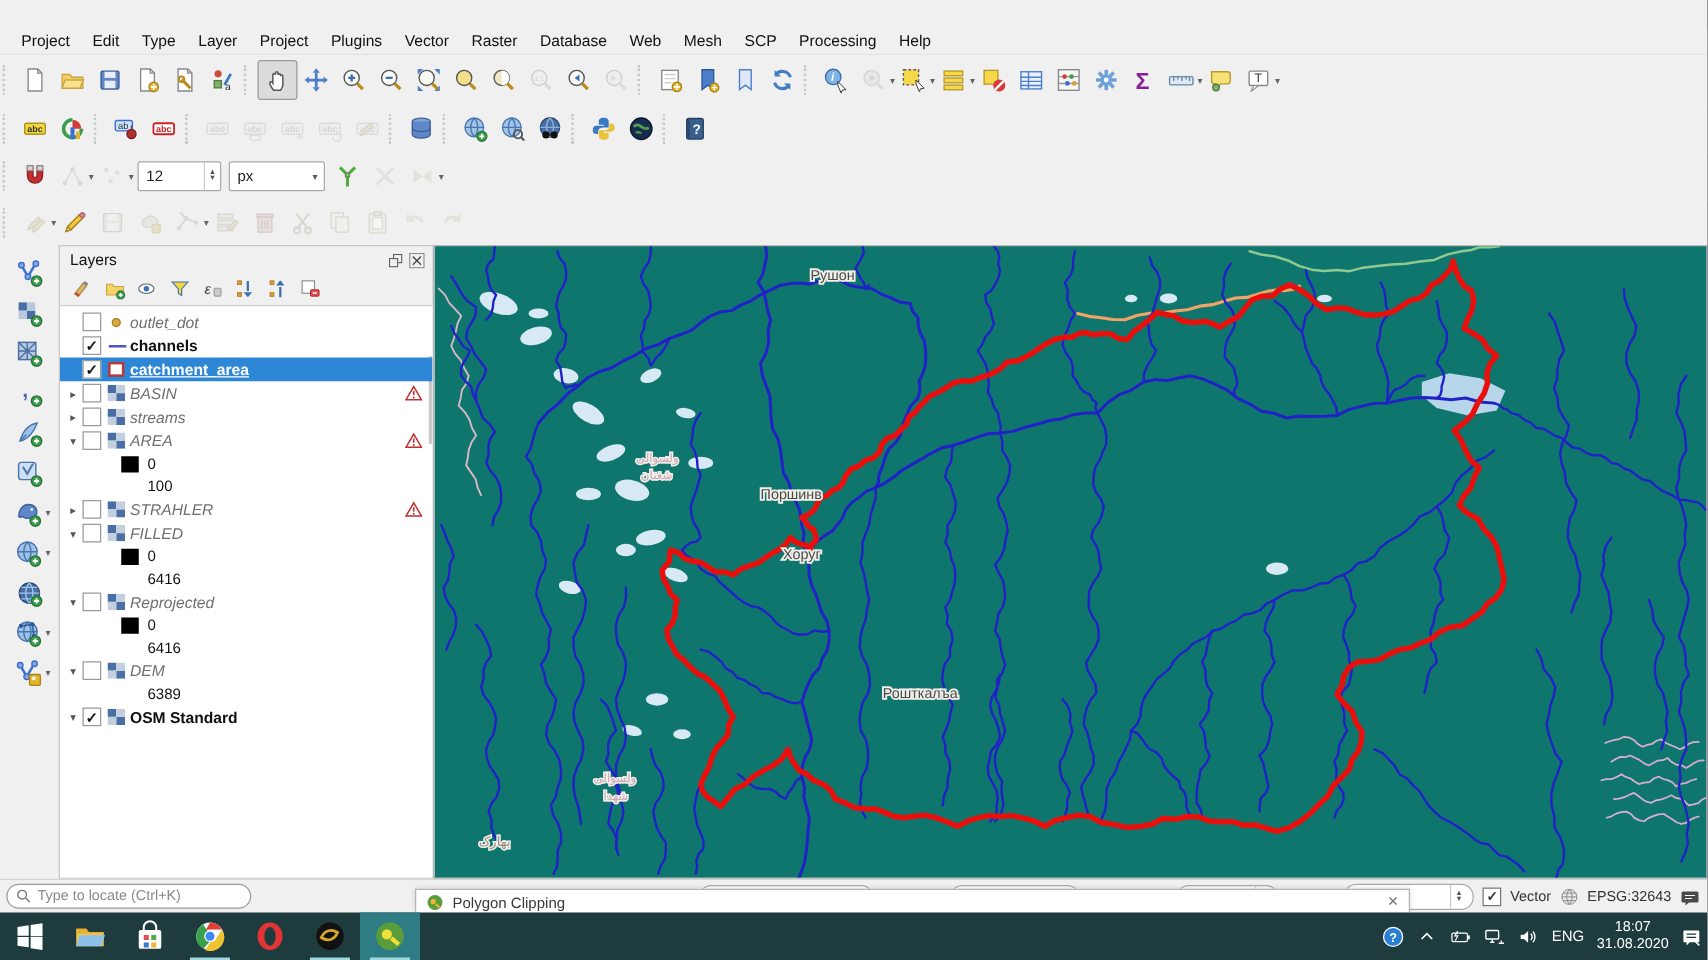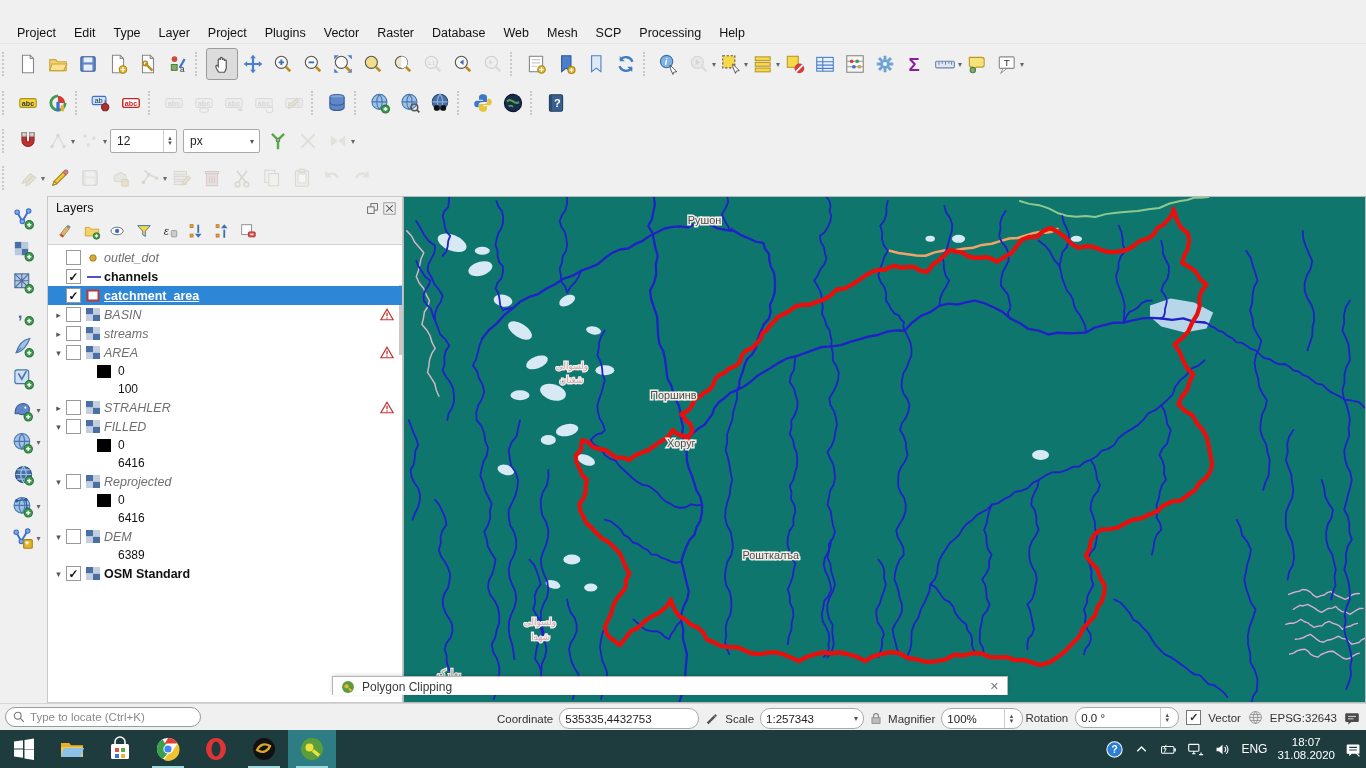--- a/index.html
+++ b/index.html
@@ -32,21 +32,21 @@
   .spinner{display:flex;flex-direction:column;border-left:1px solid #ccc;height:100%;justify-content:center;padding:0 3px;font-size:6px;color:#555;line-height:5px;}
   .combo{display:flex;align-items:center;border:1px solid #aaa;background:#fff;height:22px;border-radius:2px;margin:0 3px;padding-left:6px;}
   .combo .cval{min-width:55px;font-size:12px;color:#222;}
   .combo .arrow{padding:0 5px;font-size:8px;color:#555;}
   
   .main{position:absolute;left:0;top:196px;width:1366px;height:507px;display:flex;}
   .leftcol{width:47px;background:#f0f0f0;display:flex;flex-direction:column;align-items:center;padding-top:8px;gap:3px;}
   .leftcol .tbtn{width:32px;height:29px;}
   .leftcol .tbtn svg{width:23px;height:23px;}
   
-  .panel{width:356px;background:#f0f0f0;border:1px solid #c8c8c8;box-sizing:border-box;display:flex;flex-direction:column;}
+  .panel{width:300px;background:#f0f0f0;border:1px solid #c8c8c8;box-sizing:border-box;display:flex;flex-direction:column;}
   .panel-header{height:20px;display:flex;align-items:center;padding:1px 4px 0 8px;}
   .panel-title{flex:1;font-size:12.5px;color:#111;}
   .panel-hbtn{width:17px;height:15px;display:flex;align-items:center;justify-content:center;}
   .panel-hbtn svg{width:13px;height:13px;}
   .panel-tools{height:26px;display:flex;align-items:center;padding-left:6px;gap:2px;}
   .ptool{width:24px;height:22px;display:flex;align-items:center;justify-content:center;}
   .ptool svg{width:18px;height:18px;}
   .layer-tree{flex:1;background:#fff;border-top:1px solid #d0d0d0;overflow:hidden;padding-top:3px;position:relative;}
   .lrow{height:19px;display:flex;align-items:center;padding-left:3px;position:relative;}
   .lrow.selected{background:#2e87d6;}
@@ -70,21 +70,21 @@
   .faint{font-size:9.5px;fill:#cda4b6;paint-order:stroke;stroke:#f2efe9;stroke-width:2.5px;}
   .faint2{font-size:10.5px;fill:#9a8f86;paint-order:stroke;stroke:#f2efe9;stroke-width:2.5px;}
   
   .statusbar{position:absolute;left:0;top:703px;width:1366px;height:27px;background:#f0f0f0;border-top:1px solid #d5d5d5;font-size:11.5px;color:#333;}
   .locate{position:absolute;left:5px;top:3px;width:196px;height:20px;border:1px solid #9a9a9a;border-radius:10px;background:#fff;display:flex;align-items:center;padding-left:7px;box-sizing:border-box;color:#8a8a8a;gap:5px;}
   .sb-mid{position:absolute;left:497px;top:4px;display:flex;align-items:center;gap:6px;}
   .sb-box{border:1px solid #aaa;background:#fff;height:19px;display:flex;align-items:center;padding:0 5px;border-radius:10px;font-size:11.5px;color:#222;}
   .sb-right{position:absolute;right:6px;top:3px;display:flex;align-items:center;gap:7px;}
   .sb-check{width:13px;height:13px;border:1px solid #777;background:#fff;display:flex;align-items:center;justify-content:center;font-weight:bold;font-size:11px;}
   
-  .popup{position:absolute;left:332px;top:676px;width:676px;height:19px;background:#fff;border:1px solid #b5b5b5;border-bottom:none;box-shadow:0 -1px 4px rgba(0,0,0,.15);display:flex;align-items:flex-start;padding:3px 8px 0 8px;box-sizing:border-box;gap:7px;z-index:5;}
+  .popup{position:absolute;left:332px;top:711px;width:796px;height:19px;background:#fff;border:1px solid #b5b5b5;border-bottom:none;box-shadow:0 -1px 4px rgba(0,0,0,.15);display:flex;align-items:flex-start;padding:3px 8px 0 8px;box-sizing:border-box;gap:7px;z-index:5;}
   .popup-title{font-size:12px;color:#3a3a3a;flex:1;}
   .popup-close{font-size:11px;color:#777;}
   
   .taskbar{position:absolute;left:0;top:730px;width:1366px;height:38px;background:#1e3c3e;display:flex;align-items:stretch;z-index:10;}
   .task-btn{width:48px;display:flex;align-items:center;justify-content:center;position:relative;}
   .task-btn svg{width:26px;height:26px;}
   .task-btn.active{background:#2f7d84;}
   .task-btn .runline{position:absolute;bottom:0;left:8px;right:8px;height:2px;background:#9fd8dc;}
   .tray{margin-left:auto;display:flex;align-items:center;color:#fff;gap:10px;padding-right:4px;}
   .tray svg{width:17px;height:17px;}

